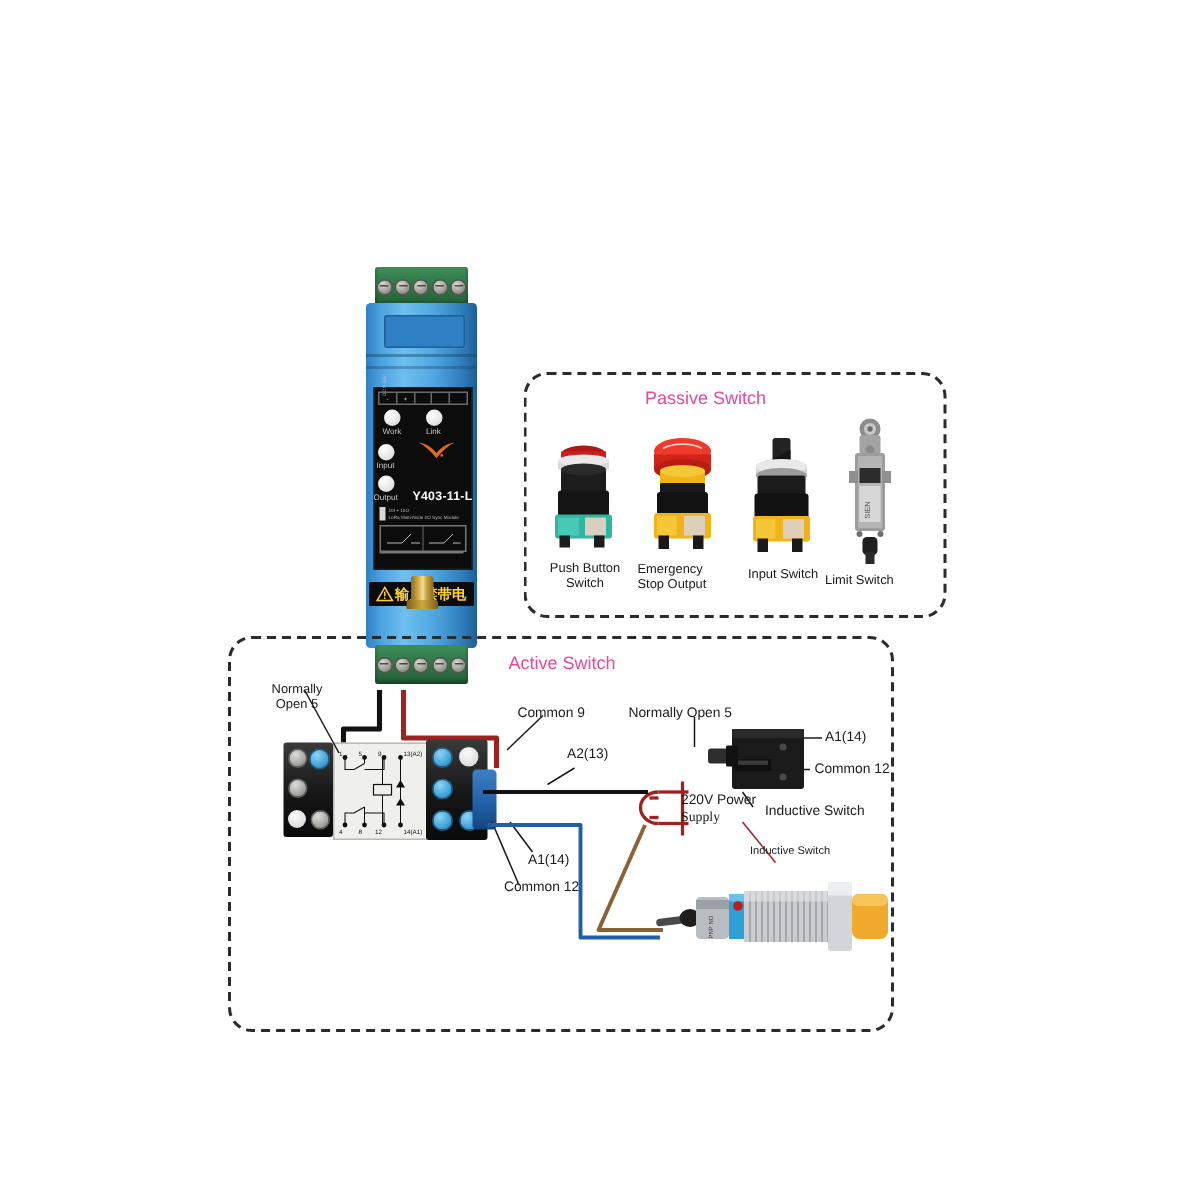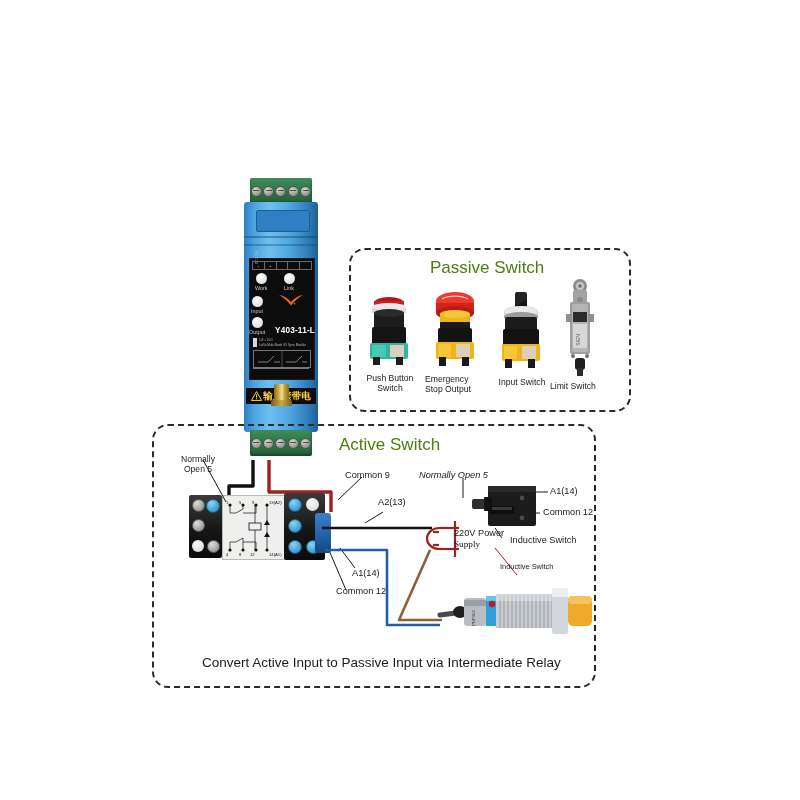--- a/index.html
+++ b/index.html
@@ -15,22 +15,22 @@
 
   
   .dashed-box{
     position:absolute;
     border:2px dashed #2b2b2b;
     border-radius:16px;
     background:transparent;
   }
   .panel-title{
     position:absolute;
-    font-size:17px;
-    color:#4d7c0f;
+    font-size:12px;
+    color:#ec4899;
     font-weight:400;
     white-space:nowrap;
   }
   .caption{
     position:absolute;
     font-size:13.5px;
     color:#1c1c1c;
     white-space:nowrap;
   }
   .lbl{
@@ -421,21 +421,21 @@
   </svg>
 
   <div class="lbl" style="left:172px;top:455px;width:52px;text-align:center;">
     <span>Normally</span><br>
     <span>Open 5</span>
   </div>
   <div class="lbl b" style="left:345px;top:470px;">Common 9</div>
   <div class="lbl b" style="left:378px;top:497px;">A2(13)</div>
   <div class="lbl b" style="left:352px;top:568px;">A1(14)</div>
   <div class="lbl b" style="left:336px;top:586px;">Common 12</div>
-  <div class="lbl b" style="left:419px;top:470px;font-style:italic;">Normally Open 5</div>
+  <div class="lbl b" style="left:419px;top:470px;">Normally Open 5</div>
   <div class="lbl b" style="left:550px;top:486px;">A1(14)</div>
   <div class="lbl b" style="left:543px;top:507px;">Common 12</div>
   <div class="lbl b" style="left:510px;top:535px;">Inductive Switch</div>
   <div class="lbl sm" style="left:500px;top:563px;">Inductive Switch</div>
 
   <svg class="abs" style="left:425px;top:518px;" width="52" height="42" viewBox="0 0 52 42">
     <path d="M30 3 L30 39" stroke="#9e2222" stroke-width="2.2"></path>
     <path d="M14 10 L34 10" stroke="#9e2222" stroke-width="2.2"></path>
     <path d="M14 31 L34 31" stroke="#9e2222" stroke-width="2.2"></path>
     <path d="M14 10 A12 10.5 0 0 0 14 31" fill="none" stroke="#9e2222" stroke-width="2.2"></path>
@@ -505,15 +505,14 @@
       <rect x="112" y="10" width="16" height="46" rx="2" fill="#d2d5d9"></rect>
       <rect x="112" y="10" width="16" height="9" fill="#eceff2"></rect>
 
       <rect x="128" y="18" width="24" height="30" rx="5" fill="#f0a92a"></rect>
       <rect x="128" y="18" width="24" height="8" rx="4" fill="#f7c45c"></rect>
 
       <circle cx="52" cy="26" r="3.2" fill="#b5201e"></circle>
     </svg>
   </div>
 
-  <div class="caption" style="left:202px;top:655px;">Convert Active Input to Passive Input via Intermediate Relay</div>
 
 </div>
 
 </body></html>

